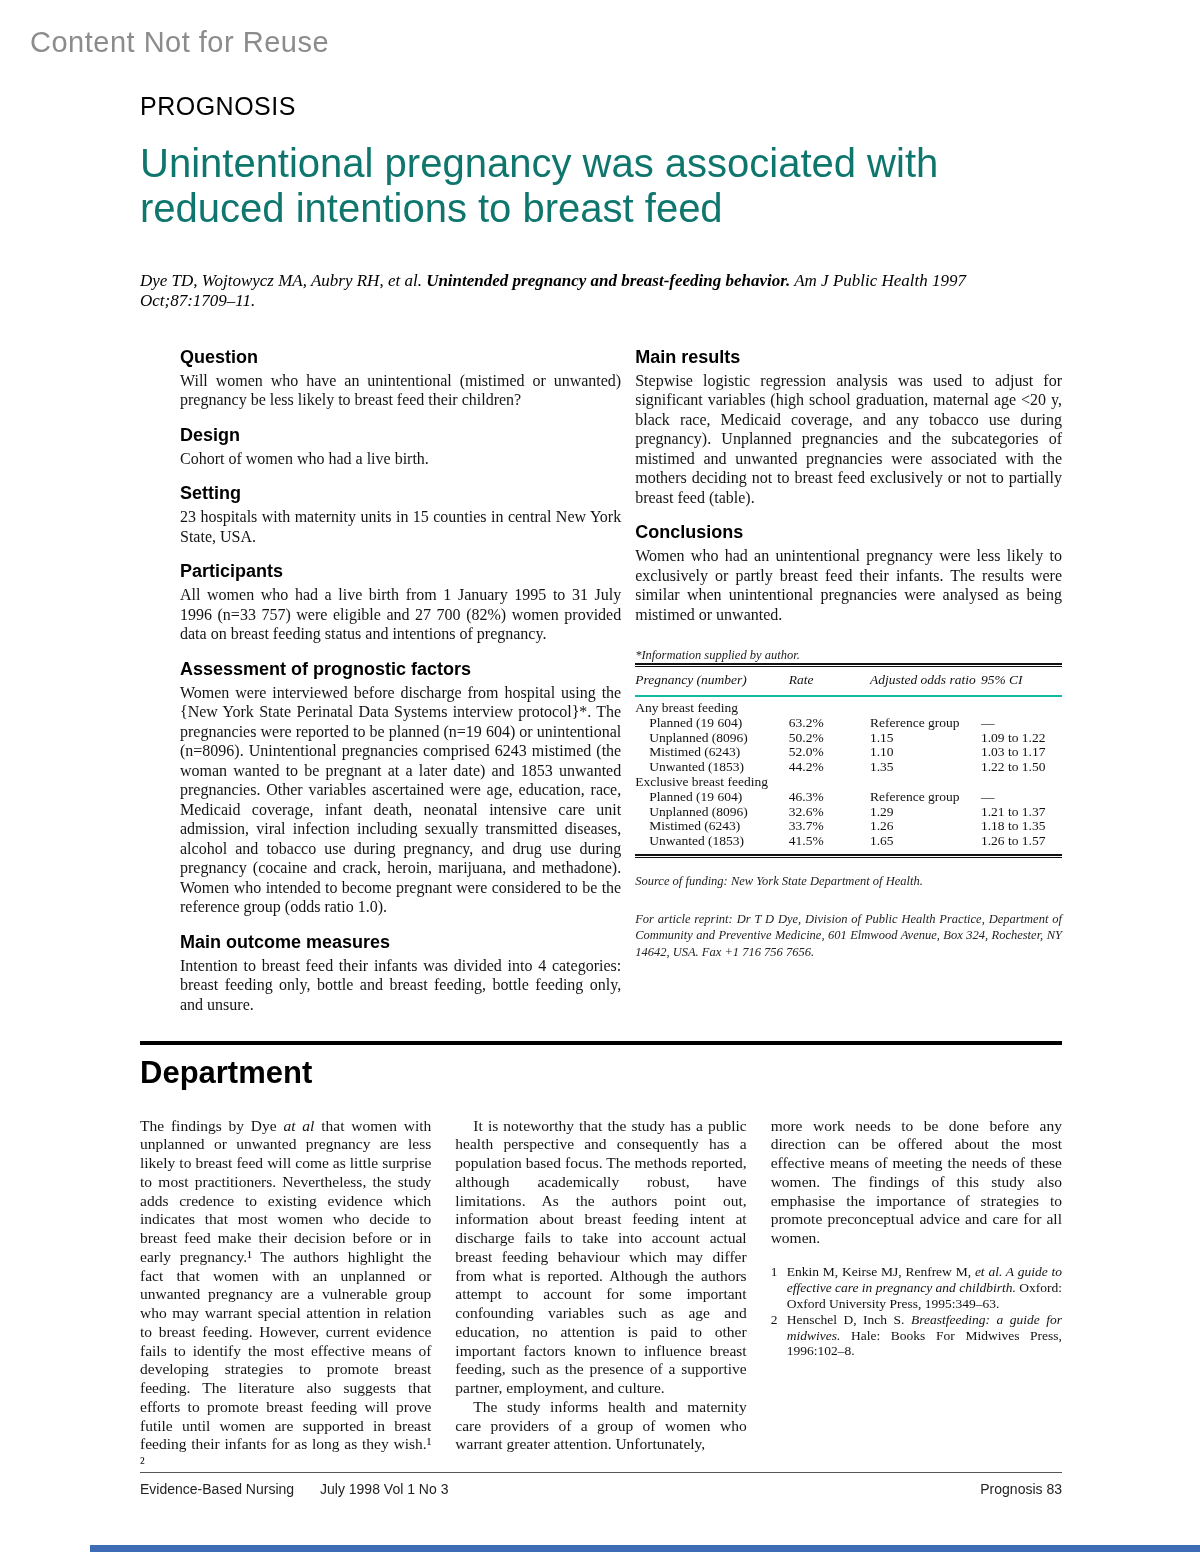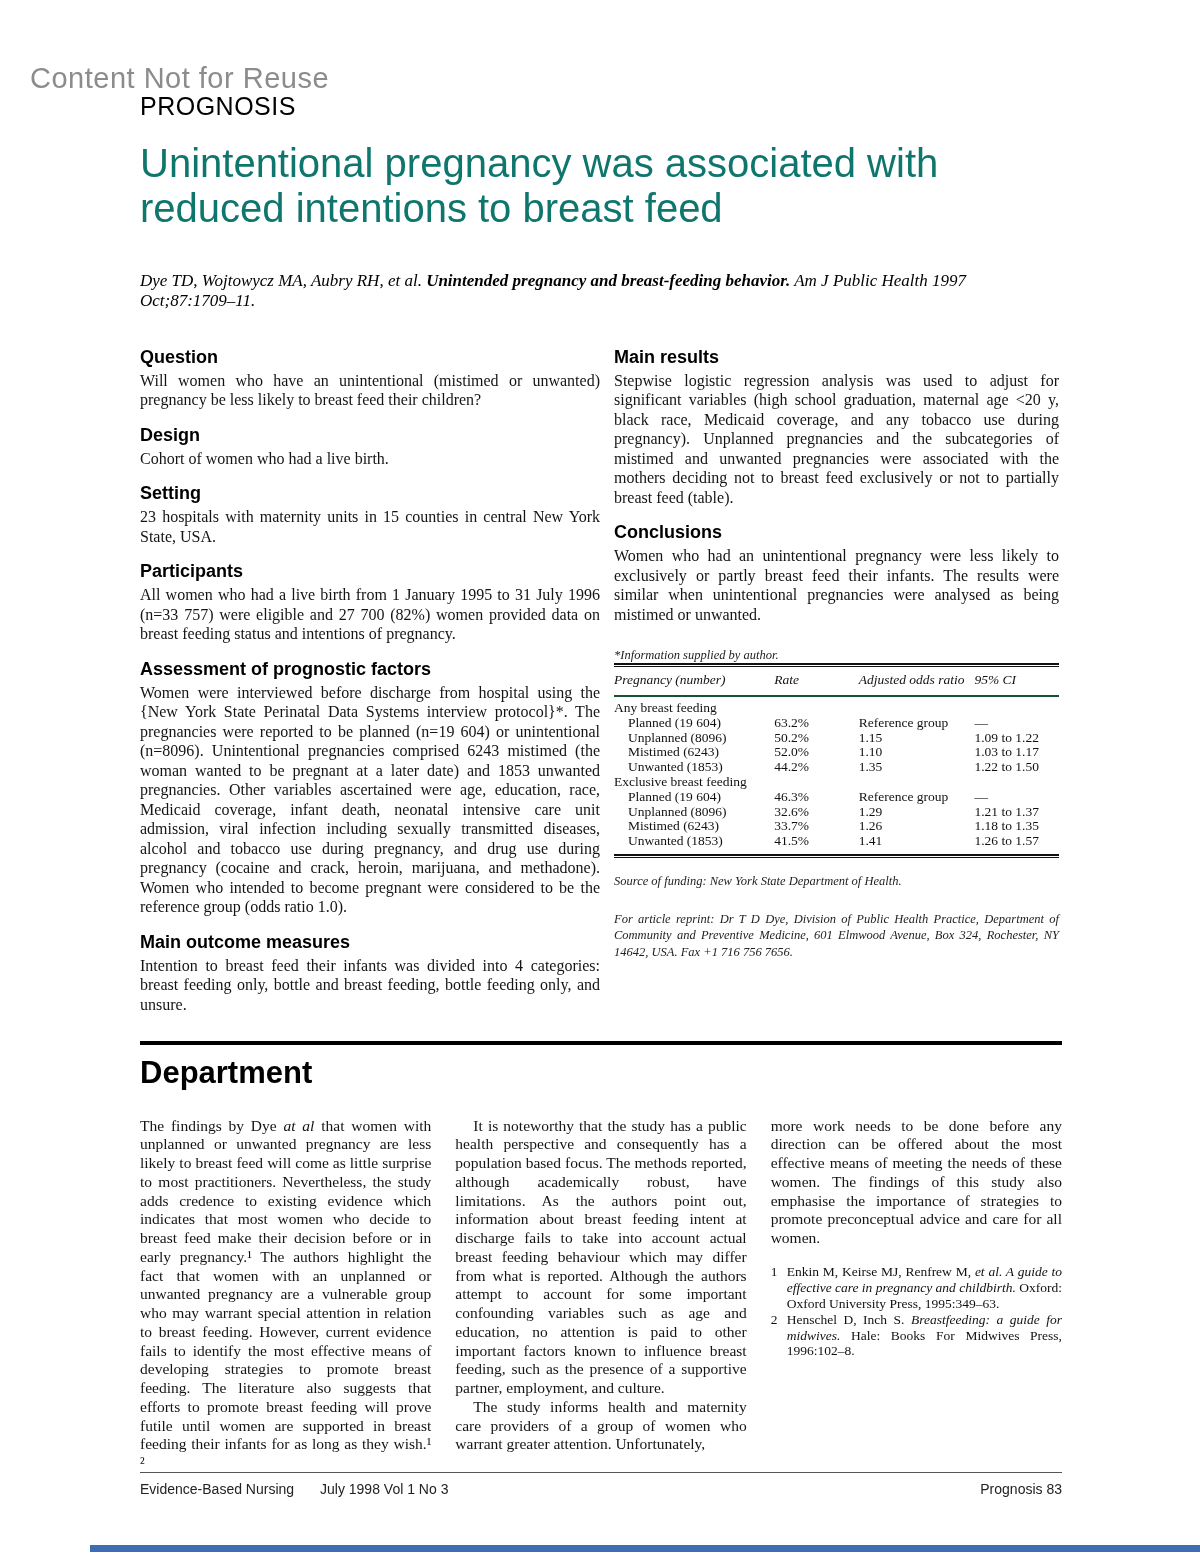--- a/index.html
+++ b/index.html
@@ -7,40 +7,40 @@
   .page {
     position: relative;
     width: 1200px; height: 1553px;
     background: #fff;
     overflow: hidden;
     color: #111;
   }
   .watermark {
     position: absolute; top: 26px; left: 30px;
     font-family: "Liberation Sans", sans-serif;
-    font-size: 29px; color: #8c8c8c; letter-spacing: 0.5px; margin-top: 36px;
+    font-size: 29px; color: #8c8c8c; letter-spacing: 0.5px;
   }
   .article { position: absolute; left: 140px; top: 92px; width: 922px; }
   .kicker {
     font-family: "Liberation Sans", sans-serif;
     font-size: 25px; font-weight: 500; color: #000; letter-spacing: 0.5px;
   }
   .title {
     margin-top: 20px;
     font-family: "Liberation Sans", sans-serif;
     font-size: 40px; line-height: 1.12; font-weight: 400; color: #0f766e;
     max-width: 880px;
   }
   .citation {
     margin-top: 40px;
     font-family: "Liberation Serif", serif;
     font-style: italic; font-size: 17px; color: #000;
   }
   .citation b { font-weight: 700; }
-  .abstract { display: flex; gap: 14px; margin-top: 36px; min-height: 668px; }
+  .abstract { display: flex; gap: 14px; margin-top: 36px; min-height: 668px; margin-left: 40px; }
   .col-left  { width: 460px; }
   .col-right { width: 445px; }
   .sec-h {
     font-family: "Liberation Sans", sans-serif;
     font-size: 18px; font-weight: 700; color: #000;
     margin-top: 15px; margin-bottom: 3px;
   }
   .sec-h.first { margin-top: 0; }
   .body-txt {
     font-family: "Liberation Serif", serif;
@@ -58,21 +58,21 @@
     font-size: 15.5px; color: #000;
   }
   .rule-dbl { height: 4px; border-top: 2px solid #111; border-bottom: 1px solid #111; }
   table.results { width: 100%; border-collapse: collapse; margin: 0; }
   table.results td {
     font-family: "Liberation Serif", serif;
     font-size: 13.5px; line-height: 14.8px; color: #111;
     vertical-align: top; padding: 0;
   }
   table.results thead td { font-style: italic; padding: 6px 0 7px 0; }
-  table.results tr.sep-row td { border-top: 2px solid #14532d; padding-top: 4px; }
+  table.results tr.sep-row td { border-top: 2px solid #14b8a6; padding-top: 4px; }
   td.indent { padding-left: 14px !important; }
   .c1 { width: 36%; } .c2 { width: 19%; } .c3 { width: 26%; } .c4 { width: 19%; }
   .funding {
     margin-top: 16px;
     font-family: "Liberation Serif", serif; font-style: italic;
     font-size: 12.5px; color: #222;
   }
   .reprint {
     margin-top: 22px;
     font-family: "Liberation Serif", serif; font-style: italic;
@@ -222,21 +222,21 @@
             </tr>
             <tr>
               <td class="indent">Mistimed (6243)</td>
               <td>33.7%</td>
               <td>1.26</td>
               <td>1.18 to 1.35</td>
             </tr>
             <tr>
               <td class="indent">Unwanted (1853)</td>
               <td>41.5%</td>
-              <td>1.41</td>
+              <td>1.65</td>
               <td>1.26 to 1.57</td>
             </tr>
           </tbody>
         </table>
         <div class="rule-dbl" style="margin-top:5px;"></div>
 
         <p class="funding">Source of funding: New York State Department of Health.</p>
         <p class="reprint">For article reprint: Dr T D Dye, Division of Public Health Practice, Department of Community and Preventive Medicine, 601 Elmwood Avenue, Box 324, Rochester, NY 14642, USA. Fax +1 716 756 7656.</p>
       </div>
     </div>

